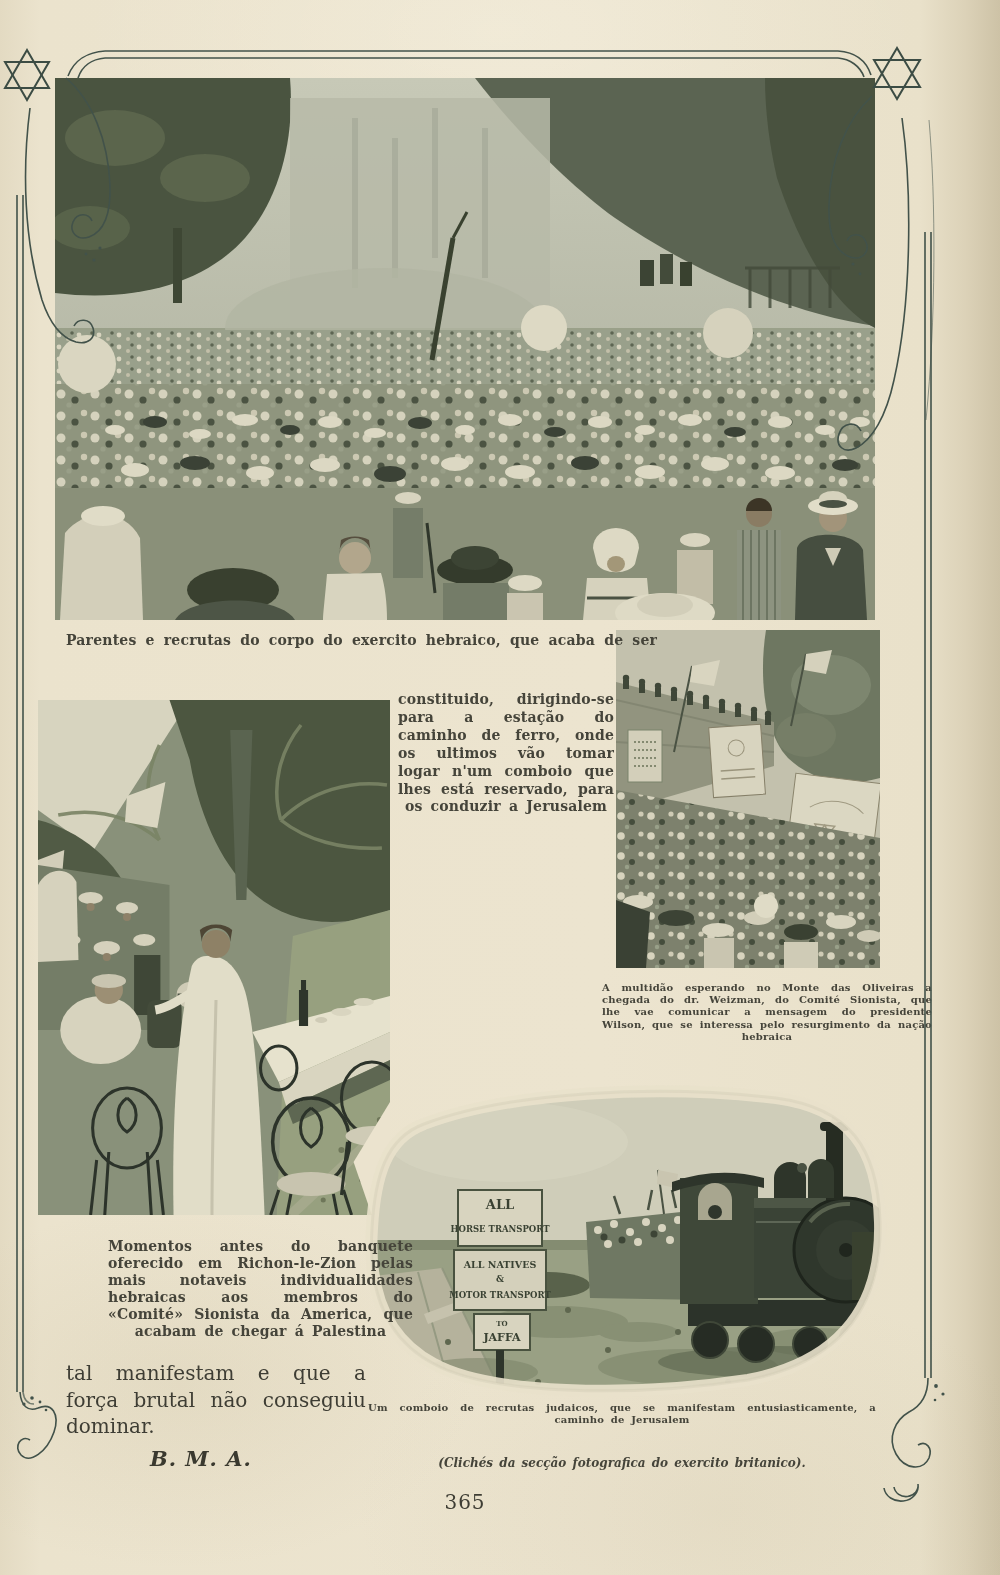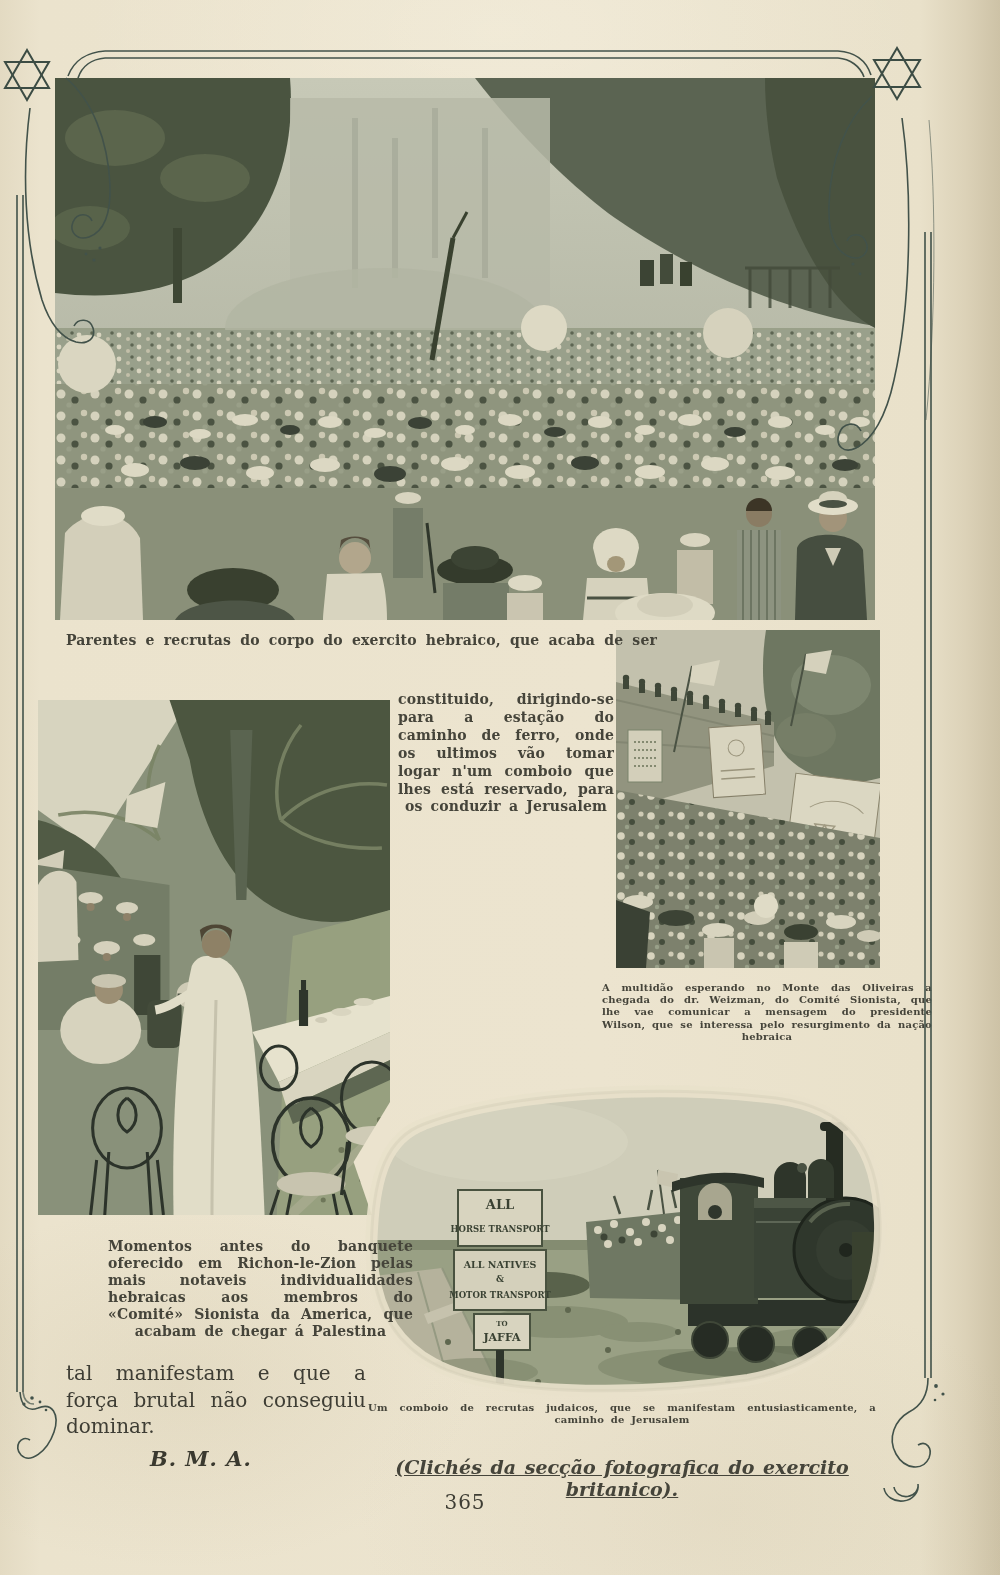--- a/index.html
+++ b/index.html
@@ -32,21 +32,21 @@
     font-weight:700;color:#45443a;font-size:14px;
     white-space:nowrap;word-spacing:4px;letter-spacing:.2px;
   }
   .body-text{
     font-size:20px;line-height:1.33;color:#3e3d34;
     text-align:justify;word-spacing:2px;
   }
   .body-text p{margin:0;}
   .body-text p.indent{text-indent:24px;}
   .byline{font-size:21px;font-weight:700;font-style:italic;color:#3a392f;letter-spacing:1px;}
-  .credit{font-size:19px;font-weight:700;font-style:italic;color:#45443a;text-align:center;word-spacing:2px;text-decoration:underline;}
+  .credit{font-size:12px;font-weight:700;font-style:italic;color:#45443a;text-align:center;word-spacing:2px;}
   .pagenum{font-size:20px;color:#3e3d34;text-align:center;letter-spacing:1px;}
   .frame-svg{position:absolute;inset:0;pointer-events:none;z-index:9;}
 </style>
 </head>
 <body>
 
 <div class="page">
 
   <div class="photo" style="left:55px;top:78px;width:820px;height:542px;">
     <svg viewBox="0 0 820 542" preserveAspectRatio="none">

